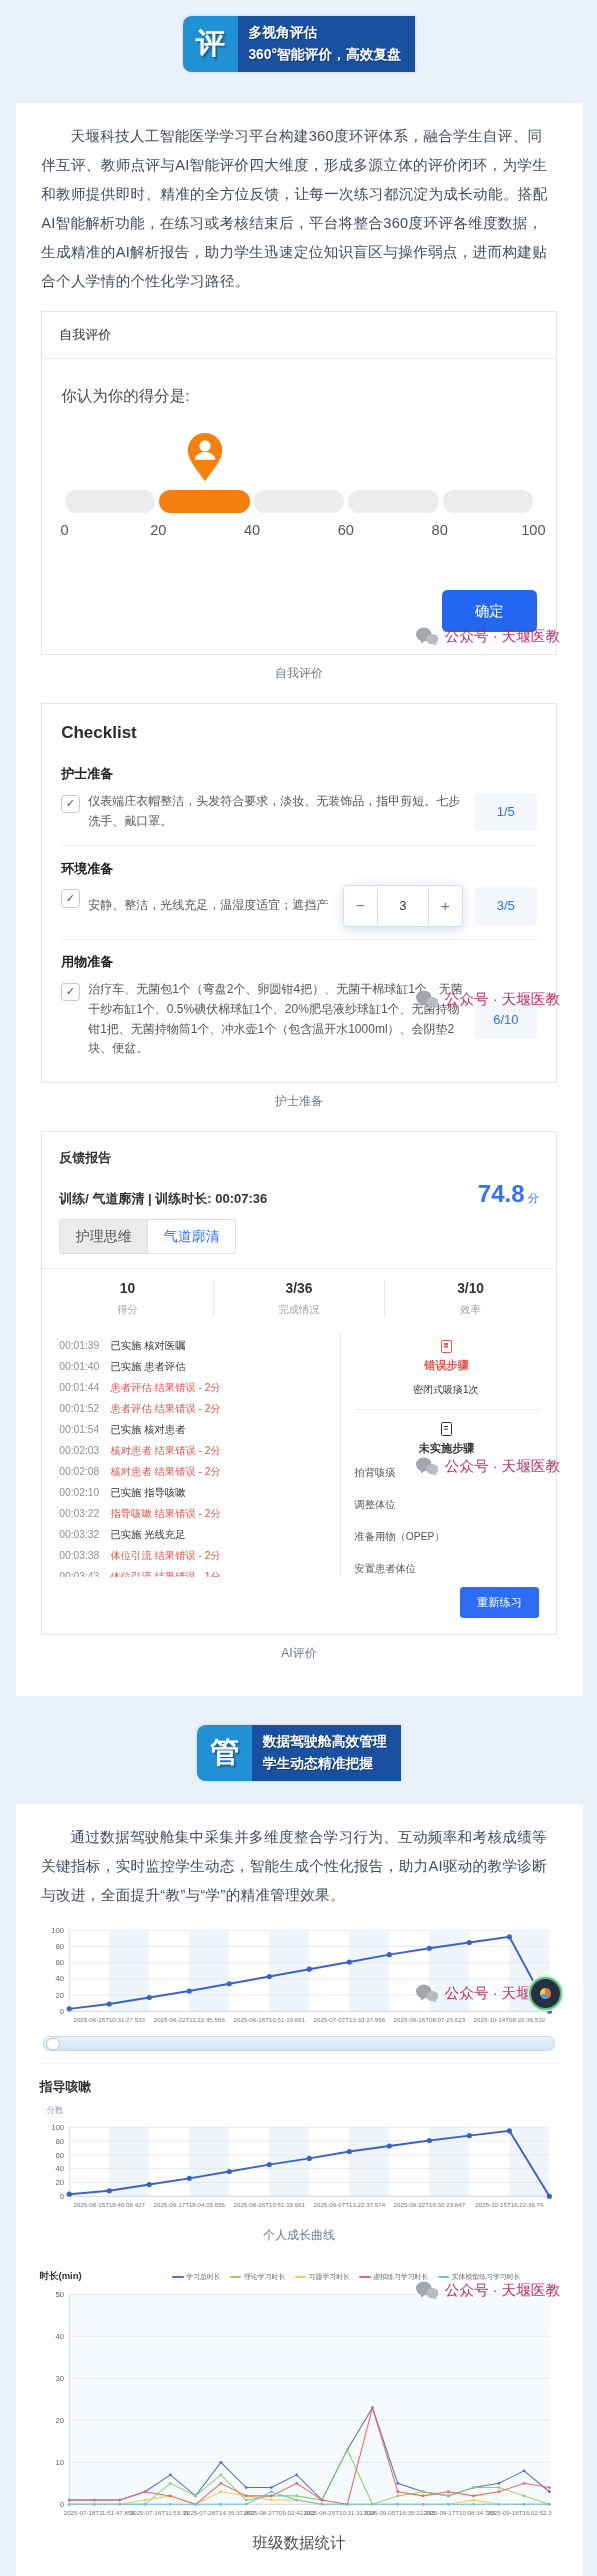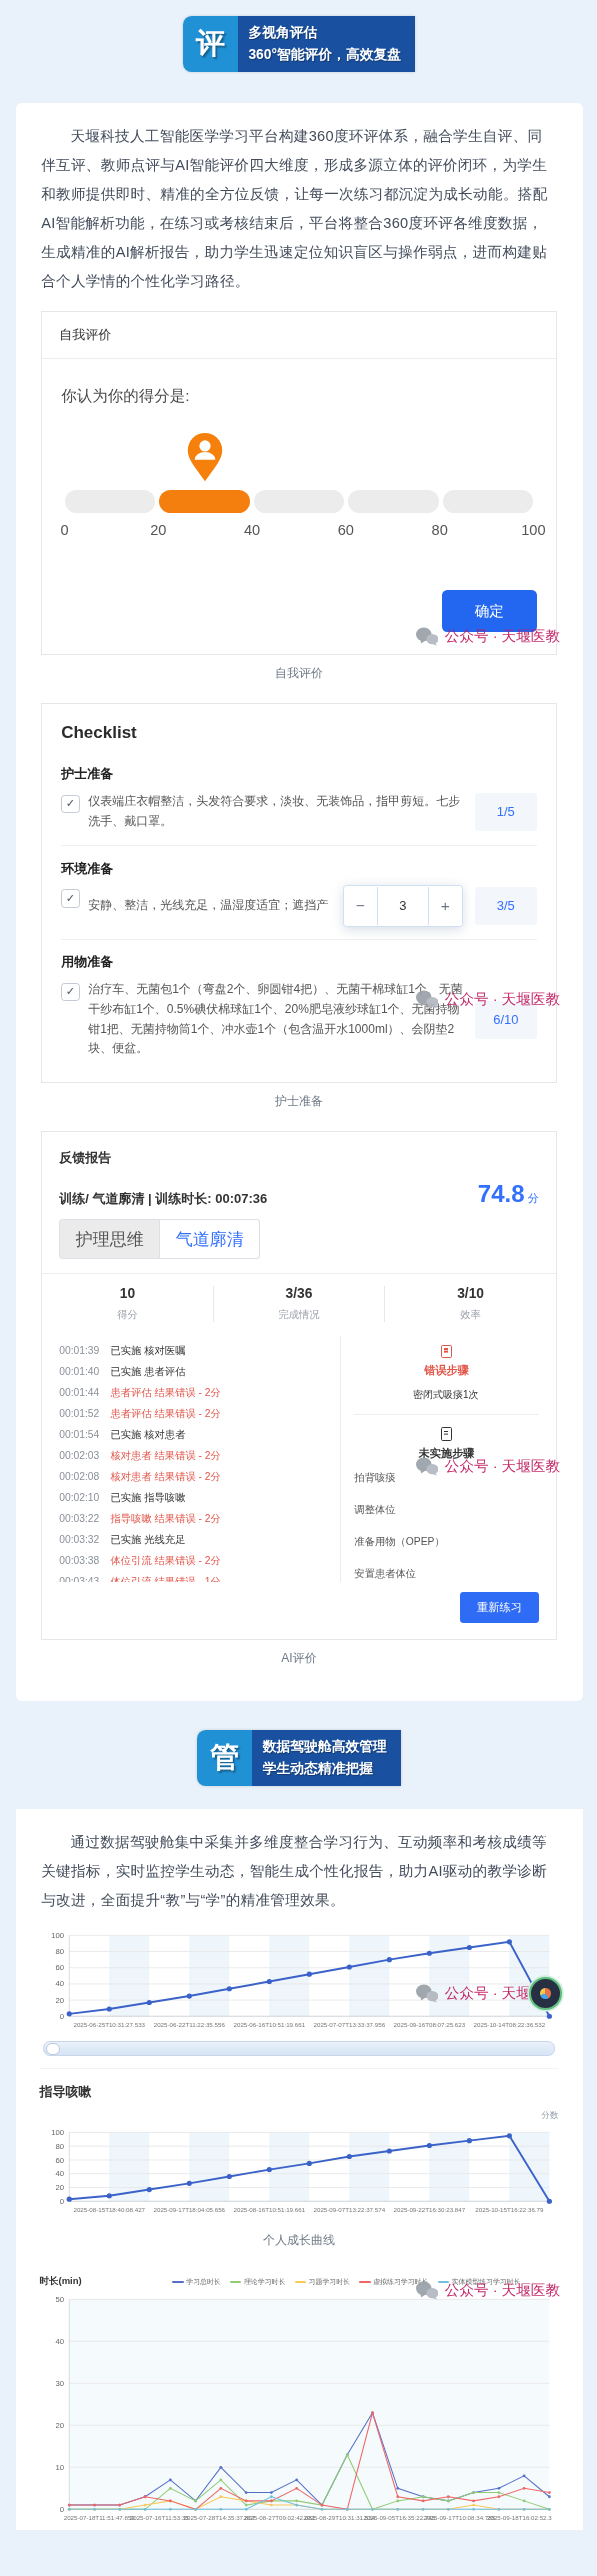--- a/index.html
+++ b/index.html
@@ -5,21 +5,21 @@
   html,body{margin:0;padding:0;}
   body{width:598px;background:#e9f1fa;font-family:"Liberation Sans","DejaVu Sans",sans-serif;position:relative;min-height:2576px;}
   .page{position:relative;width:598px;overflow:hidden;}
   
   .badge-row{display:flex;justify-content:center;padding-top:15.5px;}
   .badge{display:flex;filter:drop-shadow(0 0.9px 1.7px rgba(0,0,0,.15));}
   .badge-char{width:55px;background:#2191d6;color:#fff;font-size:29px;font-weight:bold;display:flex;align-items:center;justify-content:center;border-radius:8.6px 0 0 8.6px;text-shadow:1.7px 1.7px 1.7px rgba(0,0,0,.35);}
   .badge-text{background:#19509f;color:#fff;font-weight:bold;font-size:13.8px;padding:6px 13.8px 6px 10.3px;line-height:1.6;text-shadow:0.9px 0.9px 0.9px rgba(0,0,0,.3);}
   
   .card{background:#fff;margin:0 15.5px;padding:5.2px 24px;}
-  .card1{margin-top:31px;border-radius:6px;}
+  .card1{margin-top:31px;}
   .card2{margin-top:22.4px;}
   .para{font-size:14.6px;color:#434c5b;line-height:29px;text-indent:2em;margin:13.8px 1.7px 15.5px;letter-spacing:0.3px;}
   .caption{text-align:center;color:#6f7a87;font-size:12px;margin:10.3px 0 20.7px;}
   
   .shot{border:0.9px solid #e4e6ea;margin:3.4px 1.7px;background:#fff;}
   
   .se-header{font-size:13px;color:#333;padding:13.8px 17px;border-bottom:0.9px solid #ececec;}
   .se-body{padding:15.5px 19px 22.4px;}
   .se-q{font-size:15.5px;color:#4a4a4a;margin:12px 0 83px;}
   .slider-wrap{position:relative;margin:0 3.4px;}
@@ -45,21 +45,21 @@
   .s-btn{width:33px;text-align:center;color:#6b7686;font-size:15.5px;cursor:pointer;}
   .s-val{width:50px;text-align:center;font-size:13px;color:#333;border-left:0.9px solid #cfe0f3;border-right:0.9px solid #cfe0f3;line-height:38px;}
   
   .fb{padding:12px 17px 15.5px;}
   .fb-title{font-size:13px;font-weight:bold;color:#333;margin:5.2px 0 13.8px;}
   .fb-sub{display:flex;justify-content:space-between;align-items:flex-end;}
   .fb-train{font-size:13px;font-weight:bold;color:#333;padding-top:6.9px;}
   .fb-score{color:#3370ff;font-size:11.2px;}
   .fb-score b{font-size:24px;font-weight:bold;}
   .fb-tabs{display:flex;margin:10.3px 0 0;}
-  .fb-tab{font-size:17px;padding:7.8px 15.5px;border:0.9px solid #dcdfe6;cursor:pointer;}
+  .fb-tab{font-size:14px;padding:7.8px 15.5px;border:0.9px solid #dcdfe6;cursor:pointer;}
   .fb-tab.first{background:#ebebeb;color:#555;border-radius:3.4px 0 0 3.4px;}
   .fb-tab.active{background:#fff;color:#3370ff;border-left:none;border-radius:0 3.4px 3.4px 0;}
   .fb-stats{display:flex;border-top:0.9px solid #ededed;margin:13.8px -17px 0;padding:12px 0 6.9px;}
   .fb-stat{flex:1;text-align:center;border-left:0.9px solid #e8e8e8;}
   .fb-stat:first-child{border-left:none;}
   .fb-stat b{display:block;font-size:13.8px;color:#333;margin-bottom:5.2px;}
   .fb-stat i{font-style:normal;font-size:10.3px;color:#9aa1ab;}
   .fb-main{display:flex;height:246px;overflow:hidden;margin-top:6.9px;}
   .fb-left{flex:1.52;overflow:hidden;padding-top:3.4px;}
   .tl-row{display:flex;gap:10.3px;font-size:10.3px;line-height:21px;color:#333;}
@@ -74,21 +74,21 @@
   .fr-div{border-top:0.9px solid #efefef;margin:10.3px 0 12px;}
   .fr-item{font-size:10.3px;color:#555;margin:0 0 18px;}
   .fb-footer{display:flex;justify-content:flex-end;margin-top:10.3px;}
   .btn-sm{background:#2f6cf6;color:#fff;border:none;border-radius:3.4px;font-size:11.2px;padding:7.8px 17px;cursor:pointer;}
   
   .chart-block{margin:5.2px 0 0;}
   svg.chart{display:block;}
   .dz{height:13.8px;border:0.9px solid #c9d6e8;background:linear-gradient(#e9f1fb,#d6e4f4);border-radius:6.9px;margin:8.6px 3.4px 12px;position:relative;cursor:pointer;}
   .dz-handle{position:absolute;left:1.7px;top:0.9px;width:12px;height:10.3px;background:#fff;border:0.9px solid #b9c9de;border-radius:6px;}
   .c2-title{font-size:13px;font-weight:bold;color:#333;margin:3.4px 0 8.6px;padding-top:13.8px;border-top:0.9px solid #f2f2f2;}
-  .y-name{font-size:8.6px;color:#98a1ad;margin:0 0 1.7px 6.9px;text-align:right;}
+  .y-name{font-size:8.6px;color:#98a1ad;margin:0 0 1.7px 6.9px;}
   .c3-head{display:flex;align-items:center;margin:26px 0 3.4px;}
   .c3-ylab{font-size:9.5px;font-weight:bold;color:#333;width:95px;}
   .legend{flex:1;display:flex;gap:9.5px;justify-content:center;font-size:6.9px;color:#666;align-items:center;white-space:nowrap;}
   .lg-item i{display:inline-block;width:11.2px;height:2.6px;border-radius:1.7px;margin-right:2.6px;vertical-align:middle;}
   
   .wm{position:absolute;right:38px;display:flex;align-items:center;gap:6.9px;color:#be185d;font-size:14.6px;opacity:.92;pointer-events:none;z-index:5;}
   .float-green{position:absolute;right:36px;top:1977px;width:29px;height:29px;border-radius:50%;background:#273043;border:2.6px solid #5fbe7d;box-shadow:0 0 0 1.7px #cfeedd;z-index:6;display:flex;align-items:center;justify-content:center;}
   .float-green::after{content:"";width:10.3px;height:10.3px;border-radius:50%;background:conic-gradient(#e8734a 0 40%,#4aa3e8 40% 70%,#f3c94e 70% 100%);}
 </style>
 </head>
@@ -520,20 +520,21 @@
           <circle cx="386.4" cy="250.0" r="1.6" fill="#73c0de"></circle>
           <circle cx="415.8" cy="250.0" r="1.6" fill="#73c0de"></circle>
           <circle cx="445.2" cy="250.0" r="1.6" fill="#73c0de"></circle>
           <circle cx="474.5" cy="250.0" r="1.6" fill="#73c0de"></circle>
           <circle cx="503.9" cy="250.0" r="1.6" fill="#73c0de"></circle>
           <circle cx="533.3" cy="250.0" r="1.6" fill="#73c0de"></circle>
           <circle cx="562.6" cy="250.0" r="1.6" fill="#73c0de"></circle>
           <circle cx="592.0" cy="250.0" r="1.6" fill="#73c0de"></circle>
         </svg>
     </div>
+    <div class="caption" style="font-size:15.5px;color:#4a4a4a;margin:13.8px 0 26px">班级数据统计</div>
   </div>
 
   <div class="wm" style="top:627px">
       <svg width="22.4" height="19" viewBox="0 0 26 22">
         <ellipse cx="9" cy="8.5" rx="9" ry="8" fill="#9aa0a8"></ellipse>
         <path d="M5 14 l1 5 4.5-3z" fill="#9aa0a8"></path>
         <ellipse cx="19" cy="14" rx="7" ry="6" fill="#b2b7bf"></ellipse>
         <path d="M22 18 l2.5 3.5 -5-1.5z" fill="#b2b7bf"></path>
       </svg>
       <span>公众号 · 天堰医教</span>

